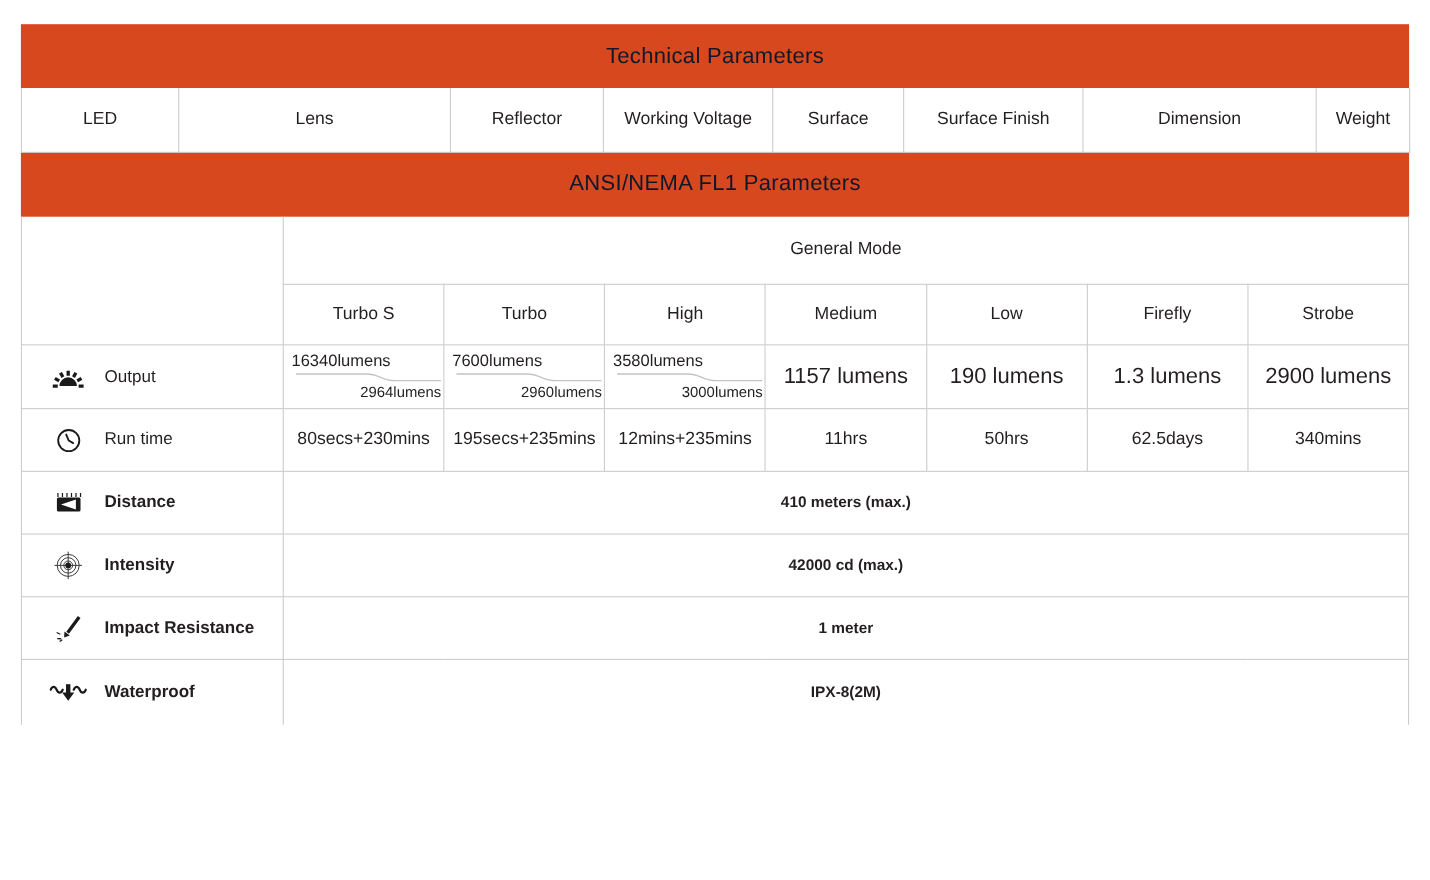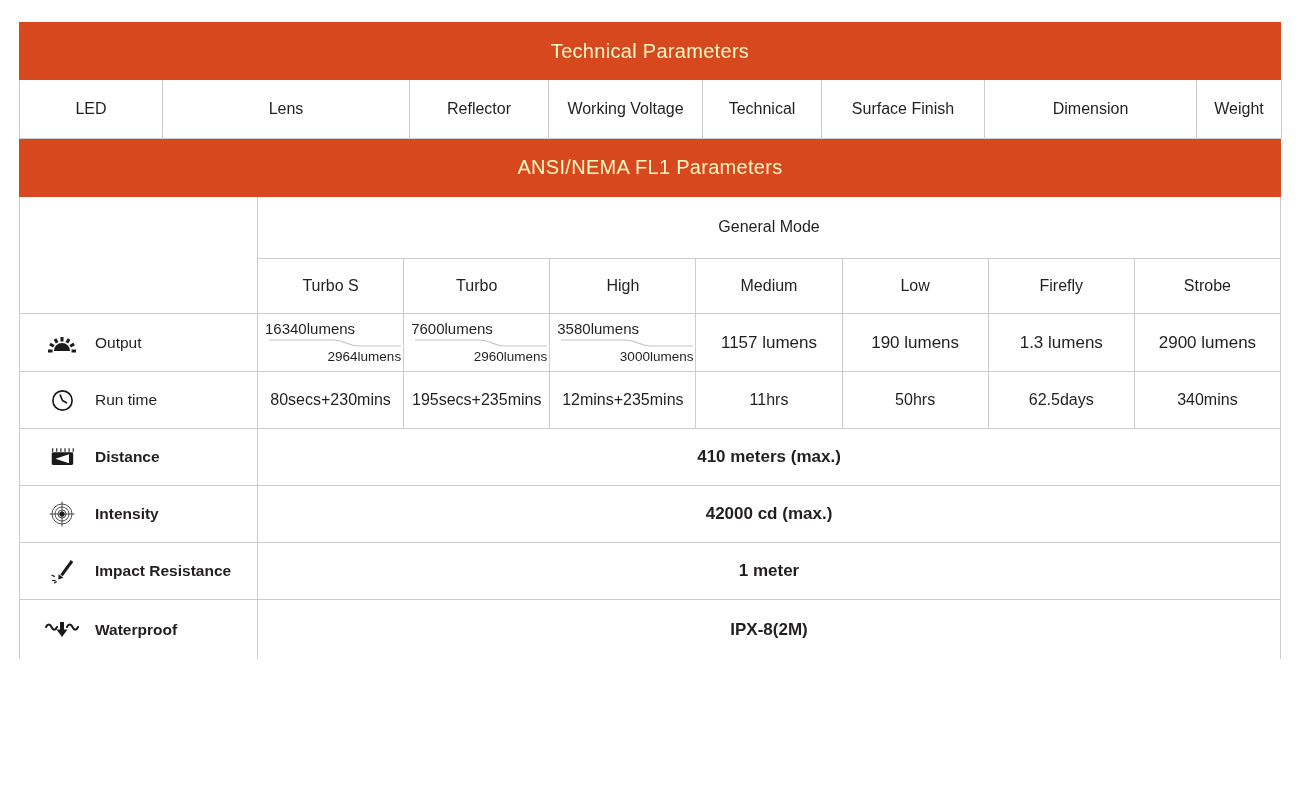--- a/index.html
+++ b/index.html
@@ -2,48 +2,48 @@
 <html><head>
 <meta charset="utf-8">
 <style>
   html,body{margin:0;padding:0;background:#fff;}
   .page{
     width:1300px;height:800px;background:#ffffff;position:relative;
     font-family:"Liberation Sans", sans-serif;color:#231f20;
   }
   .content{position:absolute;left:19px;top:22px;width:1262px;}
   .banner{
-    height:58px;background:#d8481f;color:#fef9c3;
+    height:58px;background:#d8481f;color:#0f172a;
     display:flex;align-items:center;justify-content:center;
     font-size:20px;letter-spacing:.3px;
   }
   table{border-collapse:collapse;width:100%;table-layout:fixed;}
   td{
     border:1px solid #cdcdcd;text-align:center;vertical-align:middle;
     padding:0 6px;font-size:16px;line-height:1.25;overflow:hidden;
   }
   tr.no-top td{border-top:none;}
   tr.no-bottom td{border-bottom:none;}
   
   .tech-header-row{height:58px;}
   .tech-value-row{height:60px;}
   .acc-row{height:57px;}
   
   .group-row{height:62px;}
   .mode-row{height:55px;font-size:16px;}
   .output-row{height:58px;}
   .runtime-row{height:57px;font-size:15.5px;}
   .merged-row{height:57px;font-weight:bold;}
-  .merged-row td.value{font-size:17px;}
+  .merged-row td.value{font-size:14px;}
   .wp-row{height:59px;}
   td.rowlabel{text-align:right;padding-left:24px;}
   .label-wrap{display:flex;align-items:center;gap:15px;}
   .label-wrap .icon{display:inline-flex;align-items:center;justify-content:center;width:36px;flex:0 0 36px;}
   .label-wrap .txt{font-size:15.5px;}
-  td.single{font-size:17px;}
+  td.single{font-size:20px;}
   
   td.split{padding:0;}
   .split-wrap{position:relative;width:100%;height:56px;}
   .split-top{position:absolute;top:5px;left:7px;font-size:15px;}
   .split-bottom{position:absolute;bottom:5px;right:2px;font-size:13.5px;}
   .split-divider{position:absolute;left:3px;top:50%;margin-top:-6px;}
 </style>
 </head>
 <body>
 
@@ -64,21 +64,21 @@
           <col style="width:163px">
           <col style="width:212px">
           <col style="width:85px">
       </colgroup>
       <tbody>
           <tr class="tech-header-row no-top">
         <td>LED</td>
         <td>Lens</td>
         <td>Reflector</td>
         <td>Working Voltage</td>
-        <td>Technical</td>
+        <td>Surface</td>
         <td>Surface Finish</td>
         <td>Dimension</td>
         <td>Weight</td>
       </tr>
     </tbody>
       </table>
 
     <div class="banner">
       <span>ANSI/NEMA FL1 Parameters</span>
     </div>

